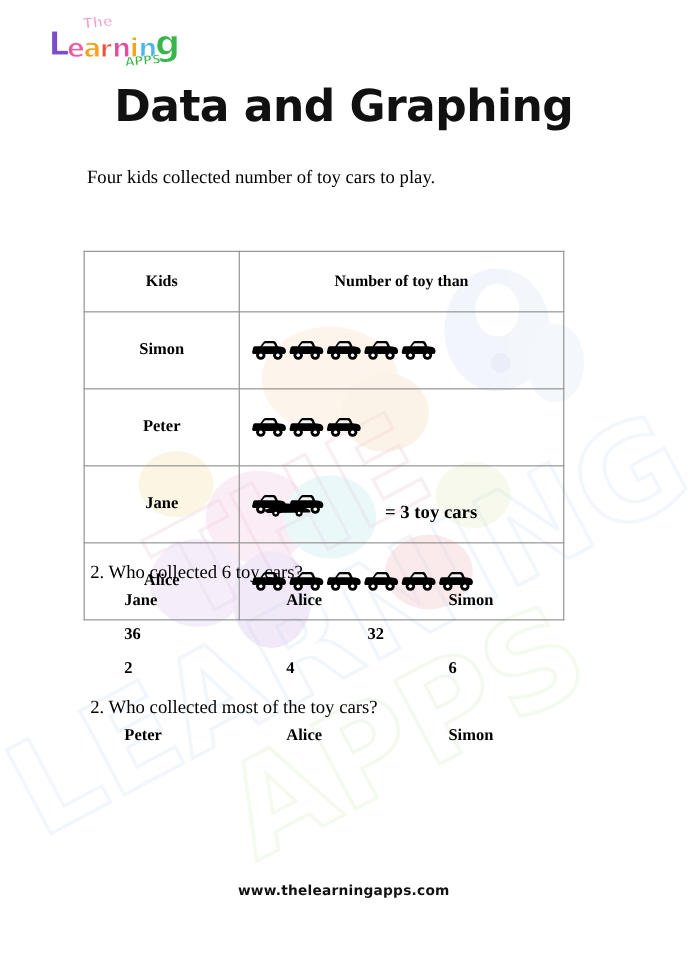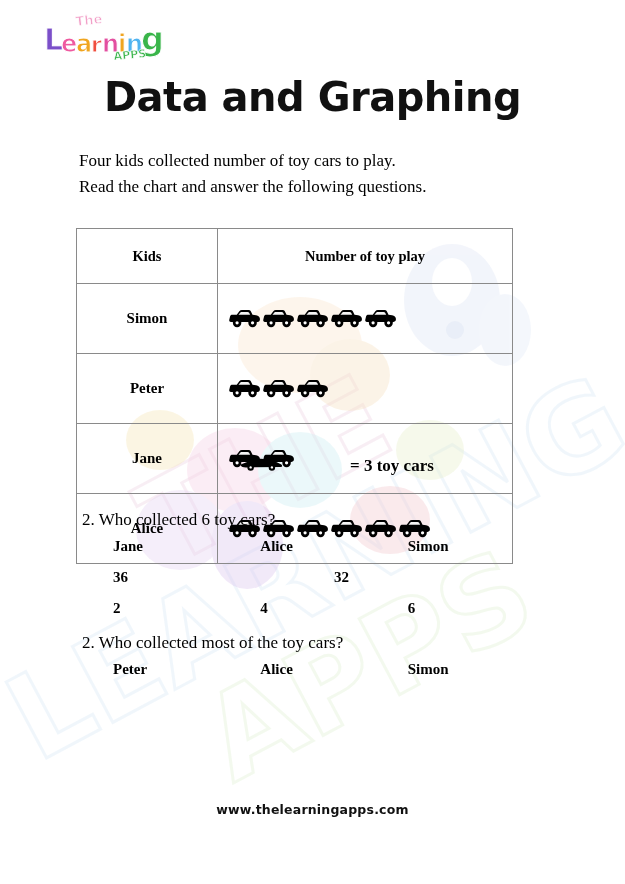--- a/index.html
+++ b/index.html
@@ -208,32 +208,31 @@
         <text x="103" y="40" font-size="32" fill="#39b54a" stroke="#ffffff" stroke-width="1">g</text>
         <text x="76" y="50" font-size="11" fill="#39b54a" stroke="#ffffff" stroke-width="0.6" transform="rotate(-5 76 50)">APPS</text>
       </g>
     </svg>
   </div>
 
   <div id="page-title">Data and Graphing</div>
 
   <div id="intro">
     <div>Four kids collected number of toy cars to play.</div>
-    <div>Read the chart and answer the following questions.</div>
   </div>
 
   <table id="data-table">
     <colgroup>
         <col class="c-name">
         <col class="c-cars">
       </colgroup>
     <thead>
       <tr>
         <th>Kids</th>
-        <th>Number of toy play</th>
+        <th>Number of toy than</th>
       </tr>
     </thead>
     <tbody id="table-body">
         <tr>
           <td class="name-cell">Simon</td>
           <td class="cars-cell">
             <div class="car-strip">
               <svg class="car-ico" width="33" height="20" viewBox="0 0 50 31" xmlns="http://www.w3.org/2000/svg">
                 <path d="M4 20 C2 20 1 18.6 1.4 16.6 L2.6 11.6 C3 9.9 4.3 9 6 9 L13 9 L17 3.4 C18 2.1 19.3 1.4 21 1.4 L31 1.4 C33 1.4 34.3 2.2 35 3.8 L37.4 9 L43 9.6 C46.6 10.2 48.6 12 48.9 15.2 C49.2 18 47.8 20 45 20 Z" fill="#000"></path>
                 <path d="M19.4 4.6 L29.6 4.6 C31 4.6 31.9 5.1 32.4 6.2 L33.7 9 L15.6 9 Z" fill="#f4f4f4"></path>

